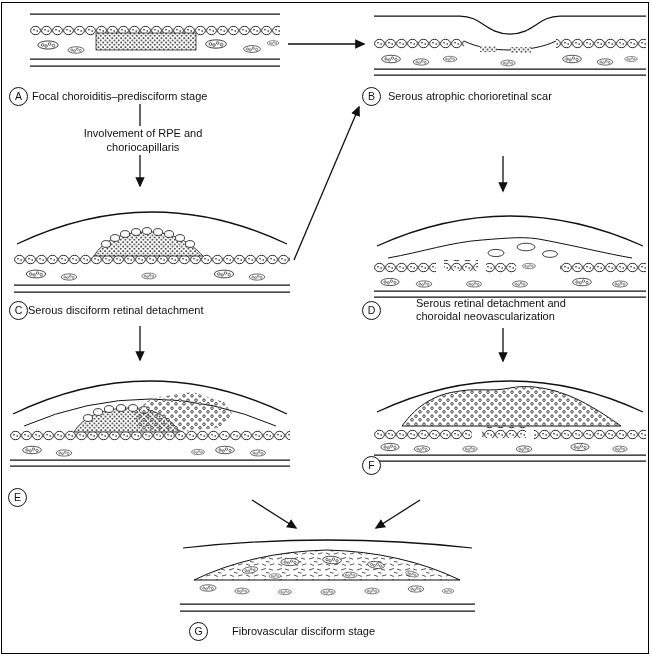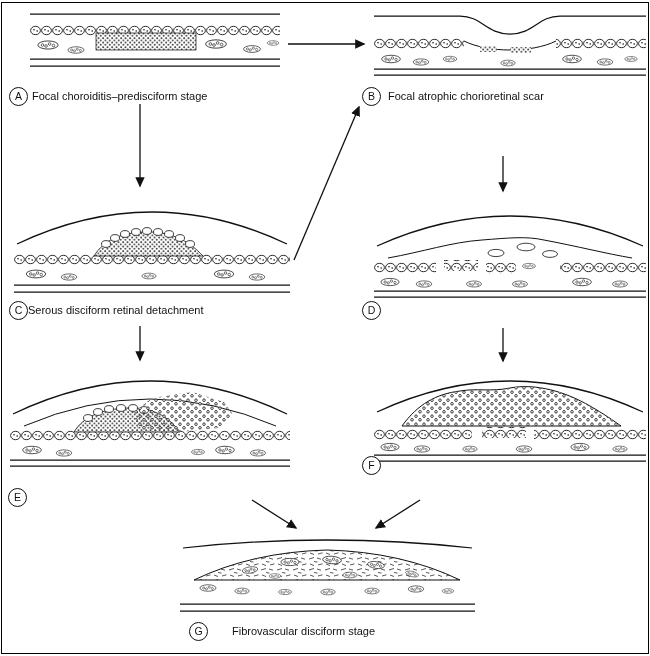--- a/index.html
+++ b/index.html
@@ -251,26 +251,28 @@
     <line class="ar" x1="288" y1="44" x2="364" y2="44" marker-end="url(#ah)"></line>
     <line class="ar" x1="140" y1="104" x2="140" y2="186" marker-end="url(#ah)"></line>
     <line class="ar" x1="503" y1="156" x2="503" y2="191" marker-end="url(#ah)"></line>
     <line class="ar" x1="294" y1="260" x2="359" y2="107" marker-end="url(#ah)"></line>
     <line class="ar" x1="140" y1="326" x2="140" y2="360" marker-end="url(#ah)"></line>
     <line class="ar" x1="503" y1="328" x2="503" y2="361" marker-end="url(#ah)"></line>
     <line class="ar" x1="252" y1="500" x2="296" y2="528" marker-end="url(#ah)"></line>
     <line class="ar" x1="420" y1="500" x2="376" y2="528" marker-end="url(#ah)"></line>
   </svg>
 
+  <div class="ann" style="left:68px;top:126px;width:146px">Involvement of RPE and choriocapillaris</div>
 
   <div class="badge" style="left:9px;top:87px">A</div>
   <div class="badge" style="left:362px;top:87px">B</div>
   <div class="badge" style="left:9px;top:301px">C</div>
   <div class="badge" style="left:362px;top:301px">D</div>
   <div class="badge" style="left:8px;top:488px">E</div>
   <div class="badge" style="left:362px;top:456px">F</div>
   <div class="badge" style="left:189px;top:622px">G</div>
 
   <div class="caption" style="left:32px;top:90px;width:248px">Focal choroiditis–predisciform stage</div>
-  <div class="caption" style="left:388px;top:90px;width:250px">Focal atrophic chorioretinal scar</div>
+  <div class="caption" style="left:388px;top:90px;width:250px">Serous atrophic chorioretinal scar</div>
   <div class="caption" style="left:28px;top:304px;width:248px">Serous disciform retinal detachment</div>
+  <div class="caption" style="left:416px;top:297px;width:184px">Serous retinal detachment and choroidal neovascularization</div>
   <div class="caption" style="left:232px;top:625px;width:206px">Fibrovascular disciform stage</div>
 </div>
 
 </body></html>

